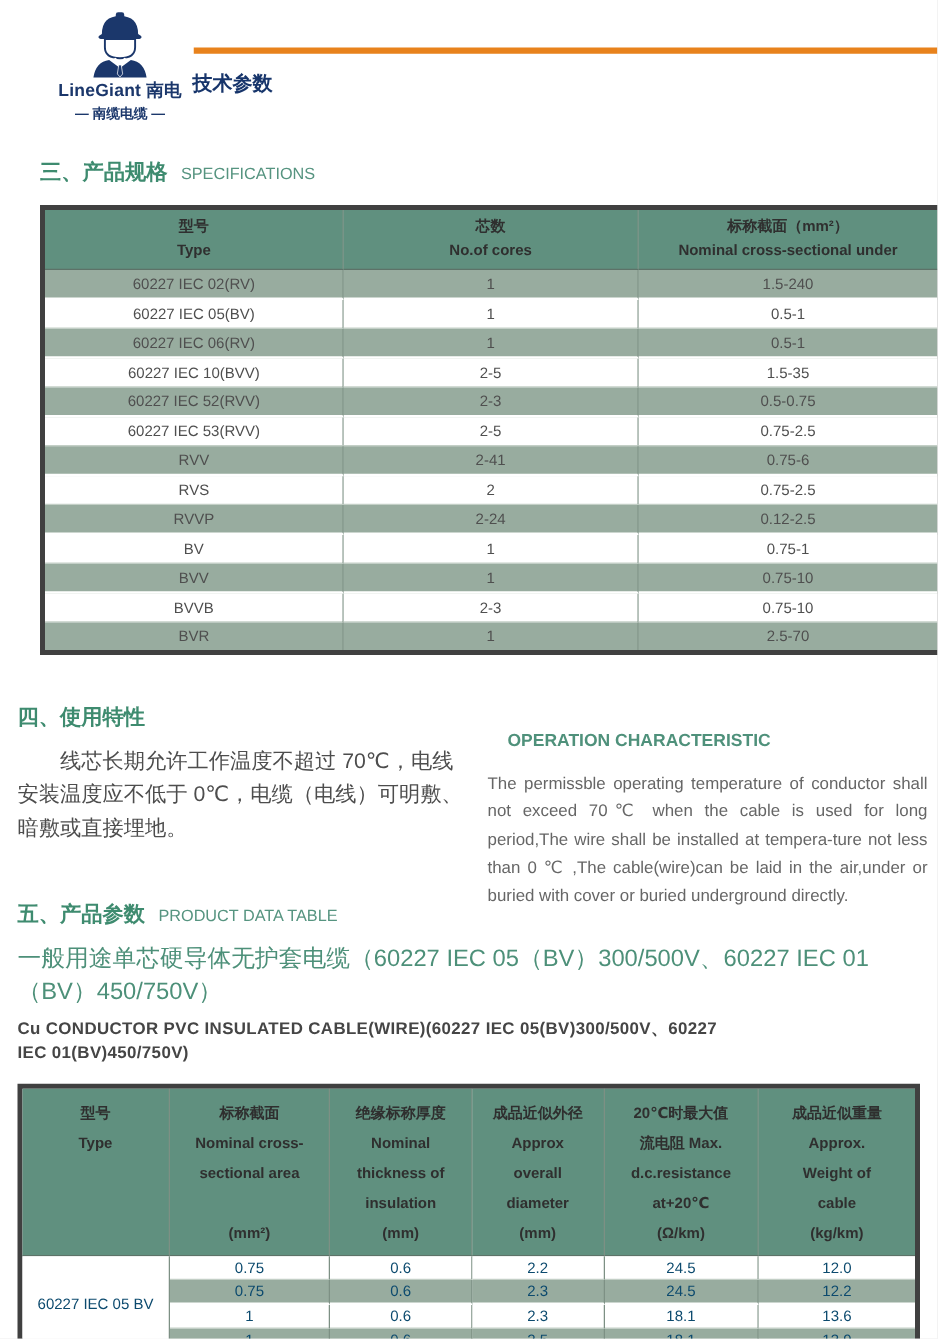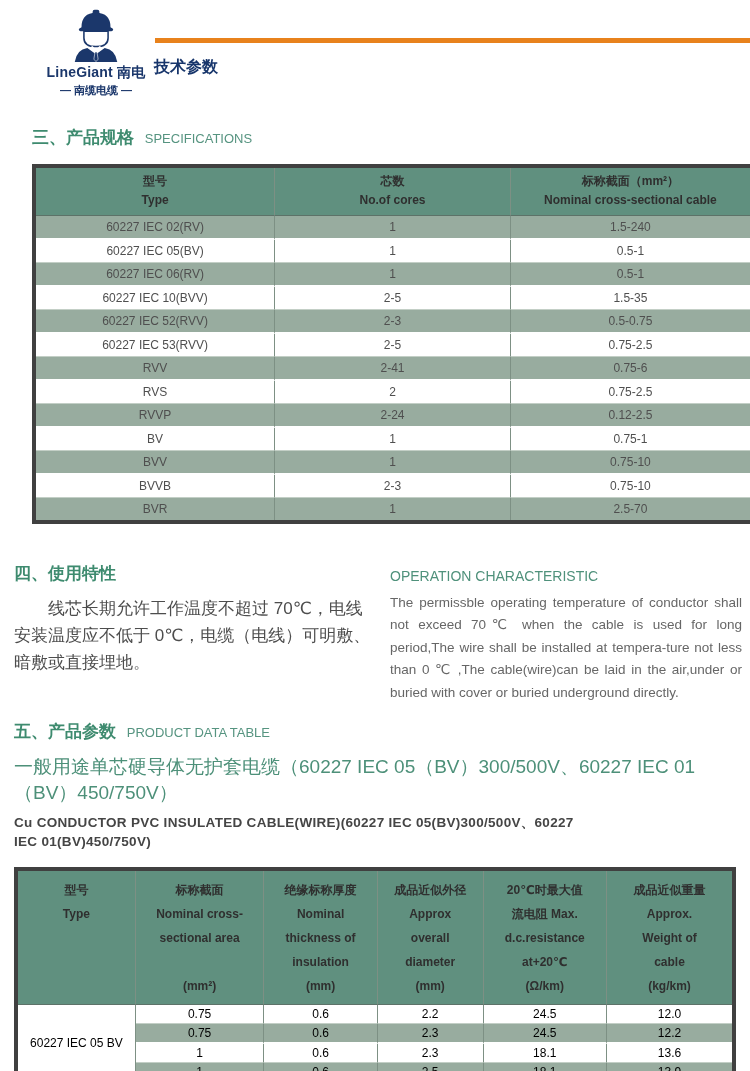--- a/index.html
+++ b/index.html
@@ -13,21 +13,21 @@
   .logo { position:absolute; left:40px; top:6px; width:112px; text-align:center; color:#1b376b; }
   .logo svg { display:block; margin:0 auto; width:58px; height:58px; }
   .brand { font-size:14px; font-weight:bold; white-space:nowrap; letter-spacing:0.2px; }
   .brand-sub { font-size:11px; font-weight:bold; margin-top:1px; white-space:nowrap; }
   .orange-rule { position:absolute; left:155px; right:0; top:38px; height:5px; background:#e8821c; }
   .page-title { position:absolute; left:154px; top:57px; margin:0; font-size:16px; font-weight:bold; color:#17356b; }
 
   
   .sec-title { margin:0; font-size:17px; font-weight:bold; color:#3e8b6f; }
   .sec-title .en { font-size:13px; font-weight:normal; color:#569480; margin-left:6px; }
-  .sub-heading { margin:0; font-size:14px; font-weight:normal; color:#4f917b; }
+  .sub-heading { margin:16px; font-size:14px; font-weight:bold; color:#4f917b; }
 
   
   table { border-collapse:separate; border-spacing:0; width:100%; table-layout:fixed; }
   .data-table { border:4px solid #404040; }
   .data-table th, .data-table td {
     text-align:center; font-size:12px; overflow:hidden;
     border-right:1px solid #7d9084;
   }
   .data-table th:last-child, .data-table td:last-child { border-right:none; }
   .data-table thead th { background:#60907f; color:#2f2f2f; font-weight:bold; border-bottom:1px solid #5d7268; }
@@ -48,21 +48,21 @@
   #sec-oper-right { position:absolute; left:390px; top:568px; width:352px; }
   #sec-oper-right p { margin:8px 0 0 0; font-size:13.5px; line-height:22.4px; color:#666666; text-align:justify; }
 
   
   #sec-product { position:absolute; left:14px; top:720px; width:722px; }
   .subtitle-zh { margin:11px 0 0 0; font-size:19px; color:#4d9079; }
   .subtitle-en { margin:7px 0 16px 0; font-size:13.5px; font-weight:bold; color:#454545; width:585px; line-height:19px; letter-spacing:0.3px; }
   #prod-table { margin-top:15px; }
   #prod-table thead th { vertical-align:top; padding:7px 0 6px 0; }
   #prod-table thead .hl { line-height:24px; min-height:24px; font-size:12px; }
-  #prod-table tbody td { height:18px; padding:0; font-size:12px; color:#000000; }
+  #prod-table tbody td { height:18px; padding:0; font-size:12px; color:#0c4a6e; }
   #prod-table td.group-label { background:#ffffff; border-bottom:none; font-size:12px; }
 </style>
 </head>
 <body>
 
 <div class="page">
 
   <div class="logo">
     <svg viewBox="0 0 60 60" aria-hidden="true">
       <path d="M15 22 Q15 7 30 7 Q45 7 45 22 L47.5 23.5 Q48.5 25.5 46 26 L14 26 Q11.5 25.5 12.5 23.5 Z" fill="#1b376b"></path>
@@ -94,21 +94,21 @@
           <th>
             <div class="hl">型号</div>
             <div class="hl">Type</div>
           </th>
           <th>
             <div class="hl">芯数</div>
             <div class="hl">No.of cores</div>
           </th>
           <th>
             <div class="hl">标称截面（mm²）</div>
-            <div class="hl">Nominal cross-sectional cable</div>
+            <div class="hl">Nominal cross-sectional under</div>
           </th>
         </tr>
       </thead>
       <tbody id="spec-tbody">
           <tr class="green">
             <td>60227 IEC 02(RV)</td>
             <td>1</td>
             <td>1.5-240</td>
           </tr>
           <tr class="white">

